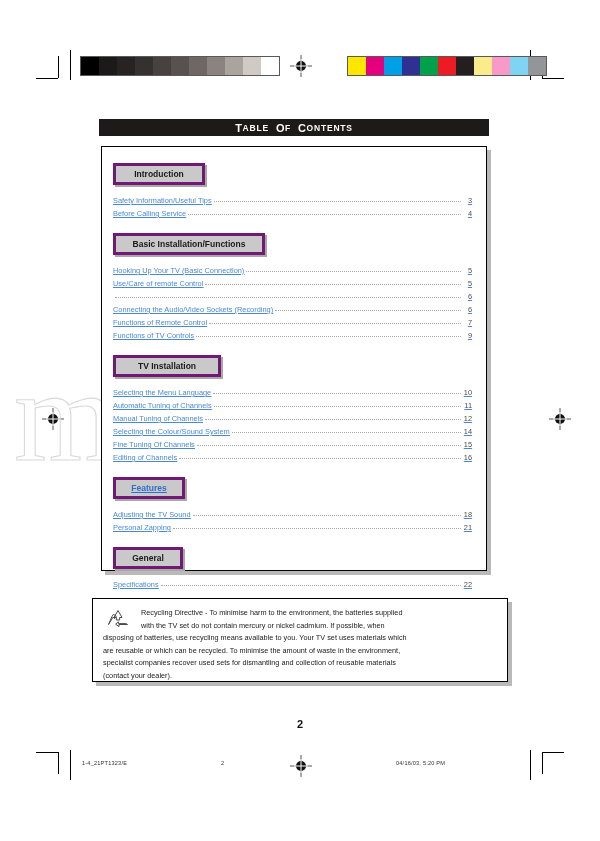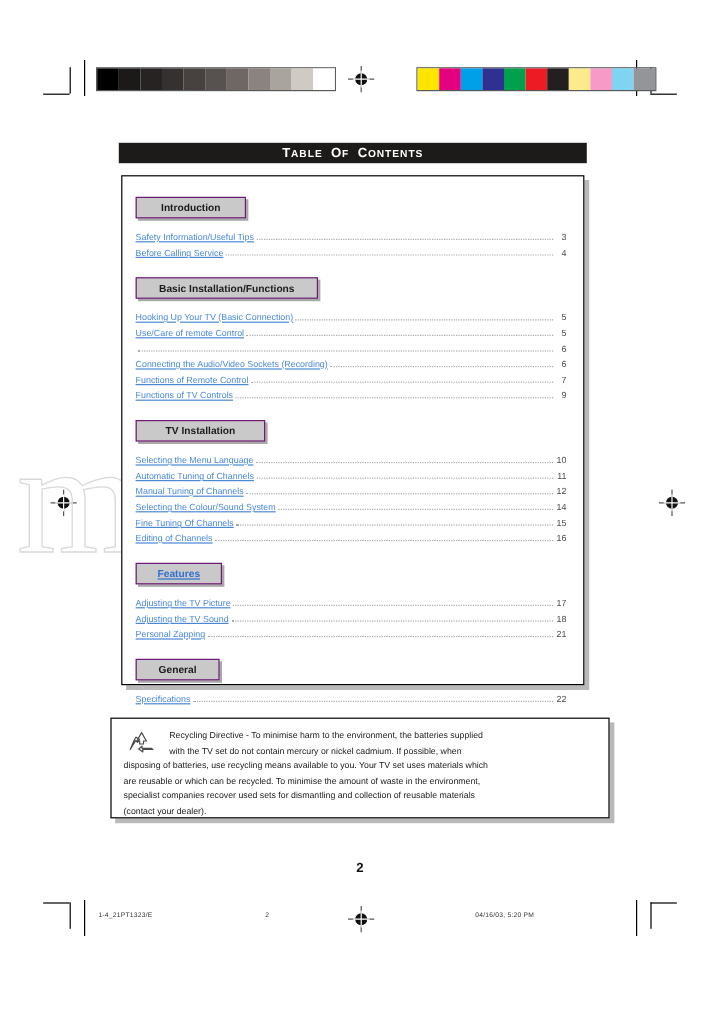--- a/index.html
+++ b/index.html
@@ -95,21 +95,21 @@
     position: relative;
     padding: 16px 14px 0 11px;
     height: 100%;
     box-sizing: border-box;
   }
 
   
   .sec-btn {
     display: inline-block;
     background: #c9c9c9;
-    border: 1px solid #701a75;
+    border: 3px solid #701a75;
     box-shadow: 2px 2px 0 0 #a8a8a8;
     padding: 3px 14px 3px 14px;
     font-size: 8.5px;
     font-weight: bold;
     color: #1a1a1a;
     text-align: center;
     margin-bottom: 9px;
     box-sizing: border-box;
   }
   .sec-btn.link-style {
@@ -121,25 +121,26 @@
   .sec-btn.w-tvinst { width: 108px; }
   .sec-btn.w-feat   { width: 72px; }
   .sec-btn.w-gen    { width: 70px; }
 
   .sec-block { margin-bottom: 13px; }
   .sec-block:last-child { margin-bottom: 0; }
 
   
   .toc-row {
     display: flex;
-    align-items: center;
+    align-items: flex-start;
     font-size: 7.4px;
     line-height: 13px;
     color: #4a88d6;
     white-space: nowrap;
+    text-decoration: underline;
   }
   .toc-label {
     text-decoration: underline;
     color: #4a88d6;
     flex: 0 0 auto;
   }
   .toc-dots {
     flex: 1 1 auto;
     border-bottom: 1px dotted #a9a9a9;
     margin: 0 2px 2.5px 2px;
@@ -378,24 +379,20 @@
         </div><div class="toc-row">
           <span class="toc-label">Fine Tuning Of Channels</span>
           <span class="toc-dots"></span>
           <span class="toc-page">15</span>
         </div><div class="toc-row">
           <span class="toc-label">Editing of Channels</span>
           <span class="toc-dots"></span>
           <span class="toc-page">16</span>
         </div></div>
       <div class="sec-block"><div class="sec-btn w-feat link-style">Features</div><div class="toc-row">
-          <span class="toc-label">Adjusting the TV Picture</span>
-          <span class="toc-dots"></span>
-          <span class="toc-page">17</span>
-        </div><div class="toc-row">
           <span class="toc-label">Adjusting the TV Sound</span>
           <span class="toc-dots"></span>
           <span class="toc-page">18</span>
         </div><div class="toc-row">
           <span class="toc-label">Personal Zapping</span>
           <span class="toc-dots"></span>
           <span class="toc-page">21</span>
         </div></div>
       <div class="sec-block"><div class="sec-btn w-gen">General</div><div class="toc-row">
           <span class="toc-label">Specifications</span>

